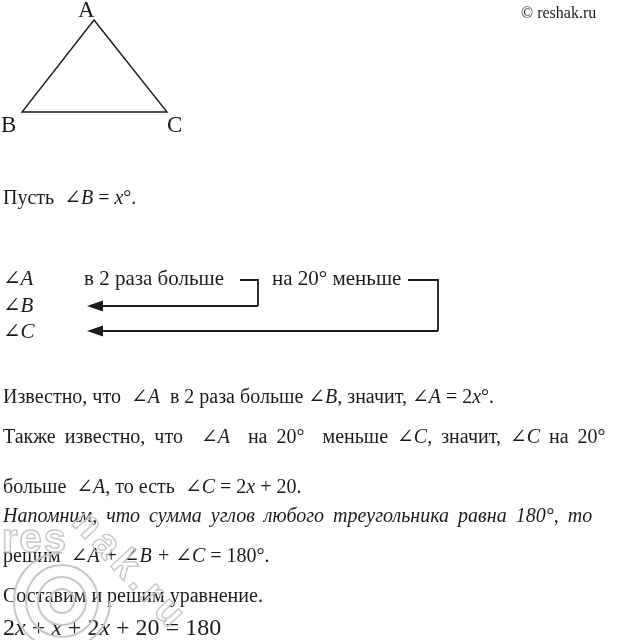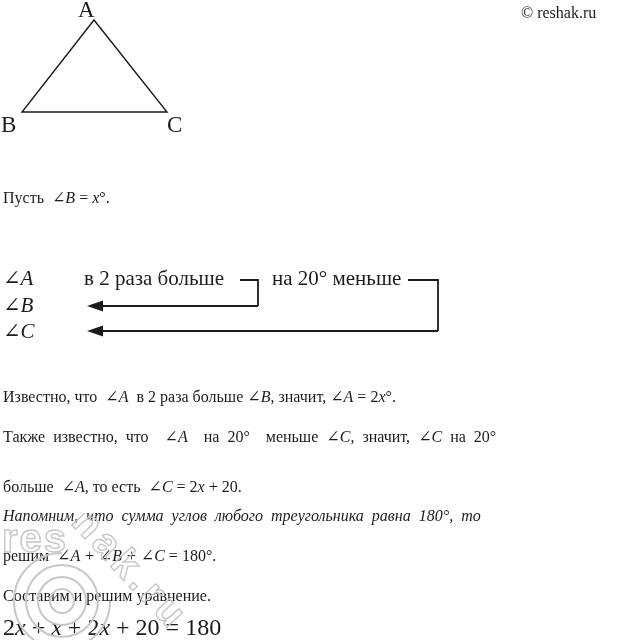--- a/index.html
+++ b/index.html
@@ -2,21 +2,21 @@
 <html><head>
 <meta charset="utf-8">
 <style>
   html,body{margin:0;padding:0;background:#fff;}
   #screen{
     position:relative;width:633px;height:640px;background:#ffffff;
     font-family:"Liberation Serif","DejaVu Serif",serif;color:#1b1b1b;
     overflow:hidden;
   }
   .line{
-    position:absolute;left:3px;font-size:16px;line-height:27px;
+    position:absolute;left:3px;font-size:20px;line-height:27px;
     white-space:pre;color:#1b1b1b;
   }
   .m{font-style:italic;font-family:"Liberation Serif","DejaVu Serif","DejaVu Sans",serif;}
   .scheme-label{position:absolute;font-size:21px;line-height:26px;white-space:pre;}
   .angle{font-style:italic;font-family:"Liberation Serif","DejaVu Serif","DejaVu Sans",serif;}
   #copyright{position:absolute;left:521px;top:1px;font-size:16px;line-height:24px;}
   #triangle-svg{position:absolute;left:0;top:0;}
   #scheme-svg{position:absolute;left:0;top:260px;}
   #watermark-svg{position:absolute;left:0;top:513px;pointer-events:none;}
   .wm-text{

